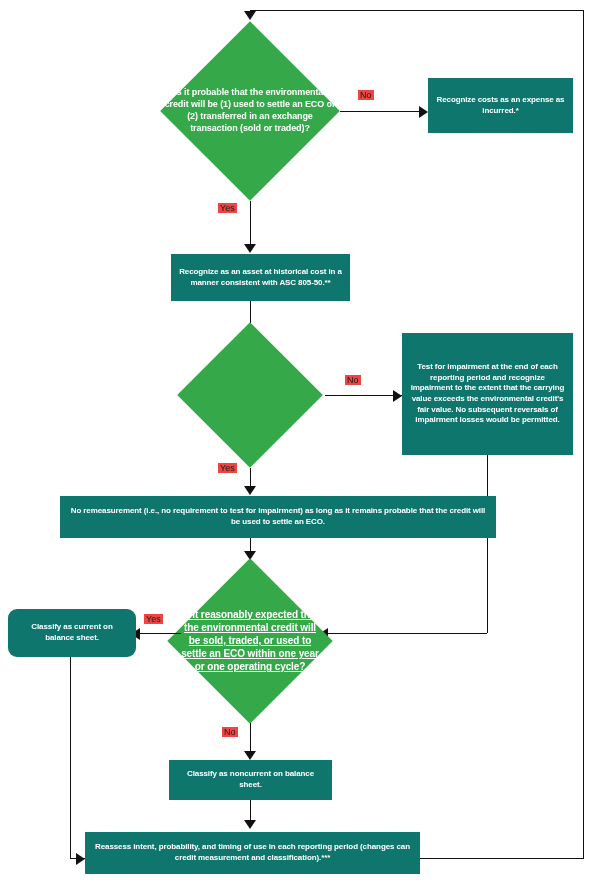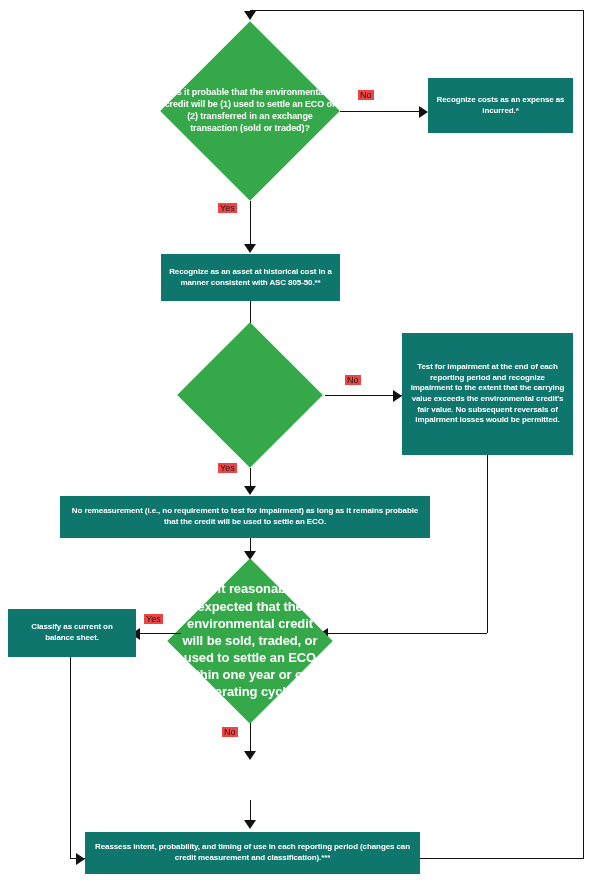--- a/index.html
+++ b/index.html
@@ -105,21 +105,21 @@
   <div class="elabel" style="left:358px; top:90px;">No</div>
 
   <div class="node proc" style="left:428px; top:78px; width:145px; height:55px; font-size:8px;">
     <span>Recognize costs as an expense as incurred.*</span>
   </div>
 
   <div class="ln lnv" style="left:250px; top:201px; height:50px;"></div>
   <div class="arrow arrow-down" style="left:244px; top:244px;"></div>
   <div class="elabel" style="left:218px; top:203px;">Yes</div>
 
-  <div class="node proc" style="left:161px; top:254px; width:179px; height:47px; font-size:8px;justify-content:center;">
+  <div class="node proc" style="left:171px; top:254px; width:179px; height:47px; font-size:8px;justify-content:center;">
     <span>Recognize as an asset at historical cost in a manner consistent with ASC 805-50.**</span>
   </div>
 
   <div class="ln lnv" style="left:250px; top:301px; height:22px;"></div>
 
   <div class="node decision" style="left:175px; top:322px; width:150px; height:146px; font-size:9px;">
     <div class="dshape" style="width:103px; height:103px;"></div>
   </div>
 
   <div class="ln lnh" style="left:325px; top:395px; width:95px;"></div>
@@ -131,48 +131,51 @@
   </div>
 
   <div class="ln lnv" style="left:487px; top:455px; height:178px;"></div>
   <div class="ln lnh" style="left:328px; top:633px; width:159px;"></div>
   <div class="arrow arrow-left" style="left:319px; top:628px;"></div>
 
   <div class="ln lnv" style="left:250px; top:468px; height:25px;"></div>
   <div class="arrow arrow-down" style="left:244px; top:486px;"></div>
   <div class="elabel" style="left:218px; top:463px;">Yes</div>
 
-  <div class="node proc" style="left:60px; top:496px; width:370px; height:42px; font-size:8px;">
+  <div class="node proc" style="left:60px; top:496px; width:436px; height:42px; font-size:8px;">
     <span>No remeasurement (i.e., no requirement to test for impairment) as long as it remains probable that the credit will be used to settle an ECO.</span>
   </div>
 
   <div class="ln lnv" style="left:250px; top:538px; height:22px;"></div>
   <div class="arrow arrow-down" style="left:244px; top:551px;"></div>
 
-  <div class="node decision" style="left:175px; top:558px; width:150px; height:165px; font-size:13px;">
+  <div class="node decision" style="left:175px; top:558px; width:150px; height:165px; font-size:10px;text-decoration:underline;">
     <div class="dshape" style="width:117px; height:117px;"></div>
     <div class="dlabel">Is it reasonably expected that the environmental credit will be sold, traded, or used to settle an ECO within one year or one operating cycle?</div>
   </div>
 
   <div class="ln lnh" style="left:136px; top:633px; width:45px;"></div>
   <div class="arrow arrow-left" style="left:131px; top:628px;"></div>
   <div class="elabel" style="left:144px; top:614px;">Yes</div>
 
-  <div class="node proc" style="left:8px; top:609px; width:128px; height:48px; font-size:8px;">
+  <div class="node proc" style="left:8px; top:609px; width:128px; height:48px; font-size:8px;border-radius:9px;">
     <span>Classify as current on balance sheet.</span>
   </div>
 
   <div class="ln lnv" style="left:70px; top:657px; height:202px;"></div>
   <div class="ln lnh" style="left:70px; top:858px; width:15px;"></div>
   <div class="arrow arrow-right" style="left:76px; top:853px;"></div>
 
   <div class="ln lnv" style="left:250px; top:723px; height:35px;"></div>
   <div class="arrow arrow-down" style="left:244px; top:751px;"></div>
   <div class="elabel" style="left:222px; top:727px;">No</div>
 
+  <div class="node proc" style="left:169px; top:760px; width:163px; height:40px; font-size:8px;">
+    <span>Classify as noncurrent on balance sheet.</span>
+  </div>
 
   <div class="ln lnv" style="left:250px; top:800px; height:26px;"></div>
   <div class="arrow arrow-down" style="left:244px; top:820px;"></div>
 
   <div class="node proc" style="left:85px; top:832px; width:335px; height:42px; font-size:8px;">
     <span>Reassess intent, probability, and timing of use in each reporting period (changes can credit measurement and classification).***</span>
   </div>
 
 </div>
 

